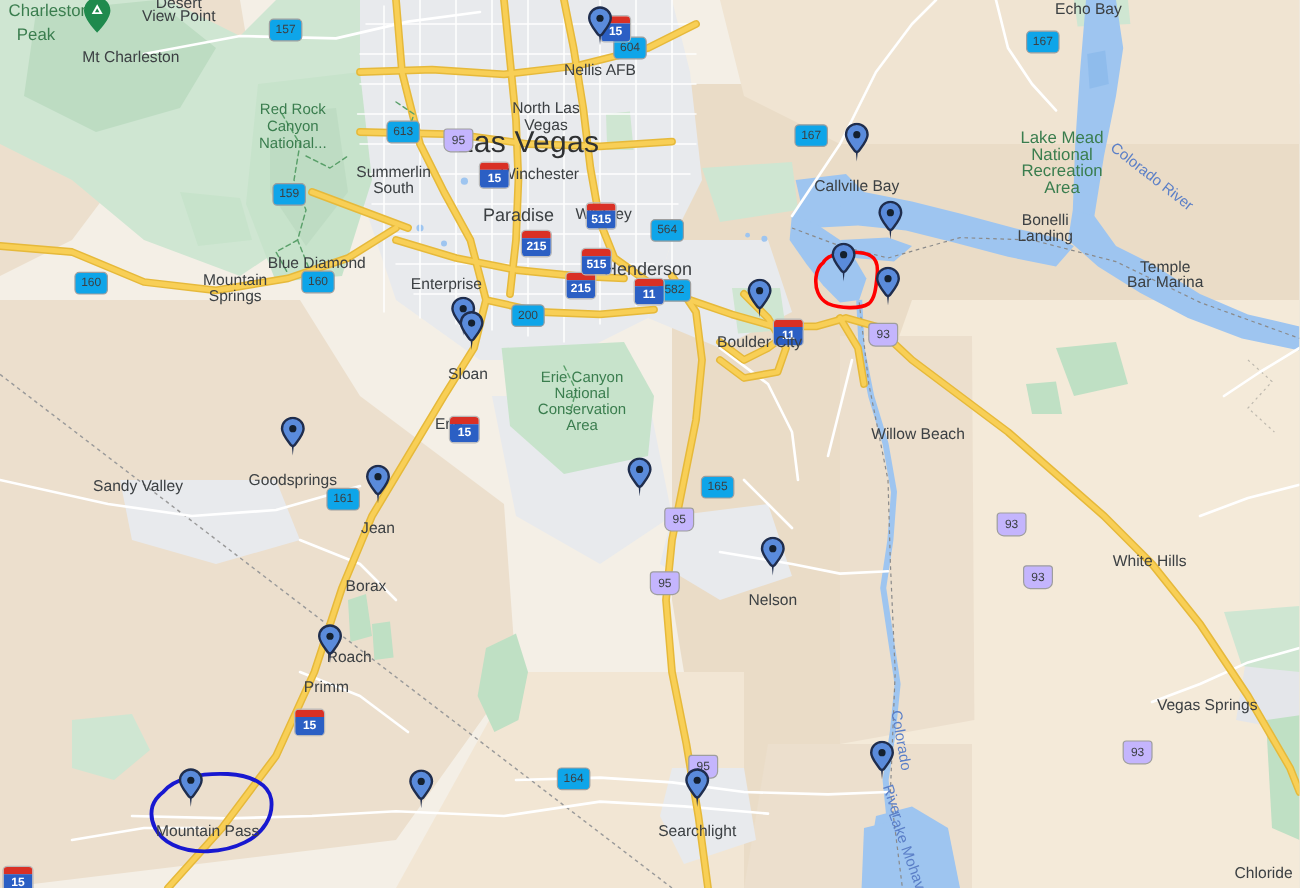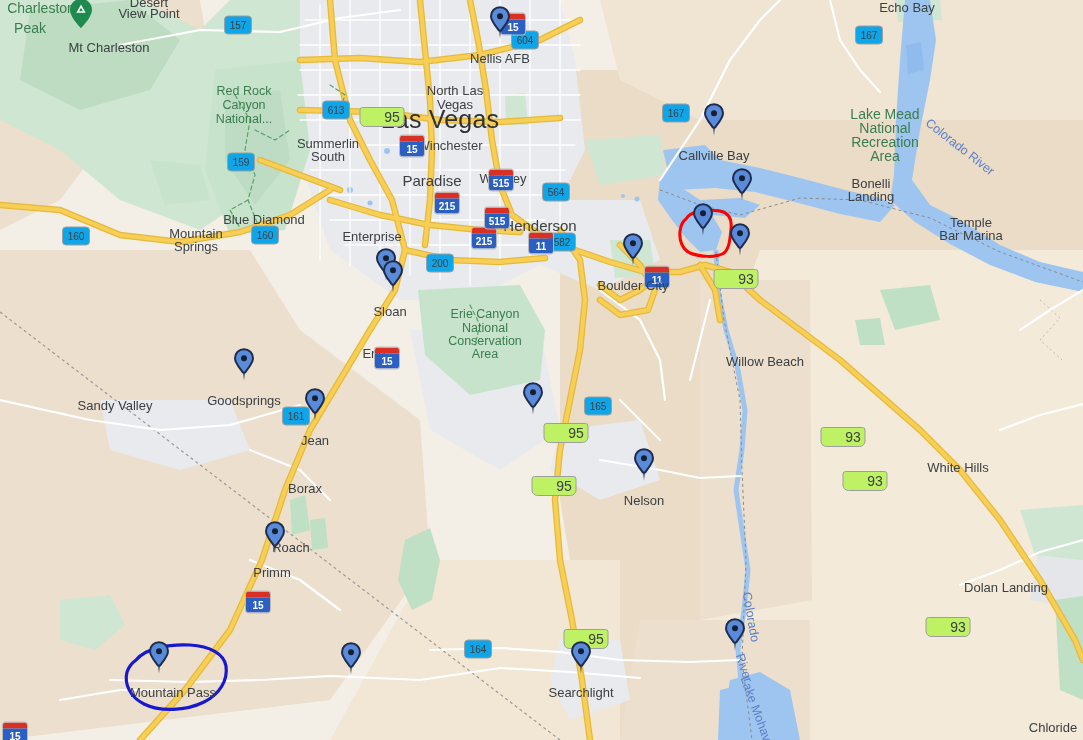--- a/index.html
+++ b/index.html
@@ -14,22 +14,22 @@
   .lbl-city.mid{font-size:15px;}
   .lbl-city.sm{font-size:13px;}
   .lbl-park{color:#3a7d4e;font-size:12.5px;text-align:center;line-height:14px;}
   .lbl-park.big{font-size:14px;}
   .lbl-water{color:#5b7fc7;font-size:12.5px;}
 
   .shield{position:absolute;transform:translate(-50%,-50%);display:flex;
           align-items:center;justify-content:center;pointer-events:none;}
   .sh-state{width:26px;height:17px;border:1px solid #9e9e9e;border-radius:4px;
             background:#0ea5e9;font-size:10px;color:#3c4043;}
-  .sh-us{width:23px;height:18px;border:1px solid #9e9e9e;background:#bef264;
-         font-size:14px;color:#3c4043;border-radius:3px 3px 6px 6px;padding-left:20px;}
+  .sh-us{width:23px;height:18px;border:1px solid #9e9e9e;background:#c4b5fd;
+         font-size:10px;color:#3c4043;border-radius:3px 3px 6px 6px;}
   .sh-i{width:24px;height:21px;display:flex;flex-direction:column;
         align-items:stretch;border-radius:3px;overflow:hidden;
         box-shadow:0 0 0 1px #b9b9b9;}
   .sh-i .top{height:6px;background:#d93025;}
   .sh-i .bot{flex:1;background:#2b5fc4;color:#fff;font-size:10px;font-weight:700;
              display:flex;align-items:center;justify-content:center;}
 
   .pin{position:absolute;transform:translate(-50%,-100%);pointer-events:auto;
        cursor:pointer;}
   .poi{position:absolute;transform:translate(-50%,-100%);pointer-events:auto;}
@@ -269,38 +269,38 @@
       <div class="lbl lbl-city sm" style="left: 374px; top: 353px;">Erie</div>
       <div class="lbl lbl-city sm" style="left: 305px; top: 488px;">Borax</div>
       <div class="lbl lbl-city sm" style="left: 291px; top: 547px;">Roach</div>
       <div class="lbl lbl-city sm" style="left: 871px; top: 183px;">Bonelli</div>
       <div class="lbl lbl-city sm" style="left: 871px; top: 196px;">Landing</div>
       <div class="lbl lbl-city sm" style="left: 907px; top: 7px;">Echo Bay</div>
       <div class="lbl lbl-city sm" style="left: 971px; top: 222px;">Temple</div>
       <div class="lbl lbl-city sm" style="left: 971px; top: 235px;">Bar Marina</div>
       <div class="lbl lbl-city sm" style="left: 765px; top: 361px;">Willow Beach</div>
       <div class="lbl lbl-city sm" style="left: 958px; top: 467px;">White Hills</div>
-      <div class="lbl lbl-city sm" style="left: 1006px; top: 587px;">Dolan Landing</div>
+      <div class="lbl lbl-city sm" style="left: 1006px; top: 587px;">Vegas Springs</div>
       <div class="lbl lbl-city sm" style="left: 1053px; top: 727px;">Chloride</div>
     </div>
 
   <div id="shields">
       <div class="shield sh-state" style="left: 238px; top: 25px;">
         <span>157</span>
       </div>
       <div class="shield sh-state" style="left: 241px; top: 162px;">
         <span>159</span>
       </div>
       <div class="shield sh-state" style="left: 76px; top: 236px;">
         <span>160</span>
       </div>
       <div class="shield sh-state" style="left: 265px; top: 235px;">
         <span>160</span>
       </div>
-      <div class="shield sh-state" style="left: 296px; top: 416px;">
+      <div class="shield sh-state" style="left: 286px; top: 416px;">
         <span>161</span>
       </div>
       <div class="shield sh-state" style="left: 478px; top: 649px;">
         <span>164</span>
       </div>
       <div class="shield sh-state" style="left: 598px; top: 406px;">
         <span>165</span>
       </div>
       <div class="shield sh-state" style="left: 676px; top: 113px;">
         <span>167</span>

